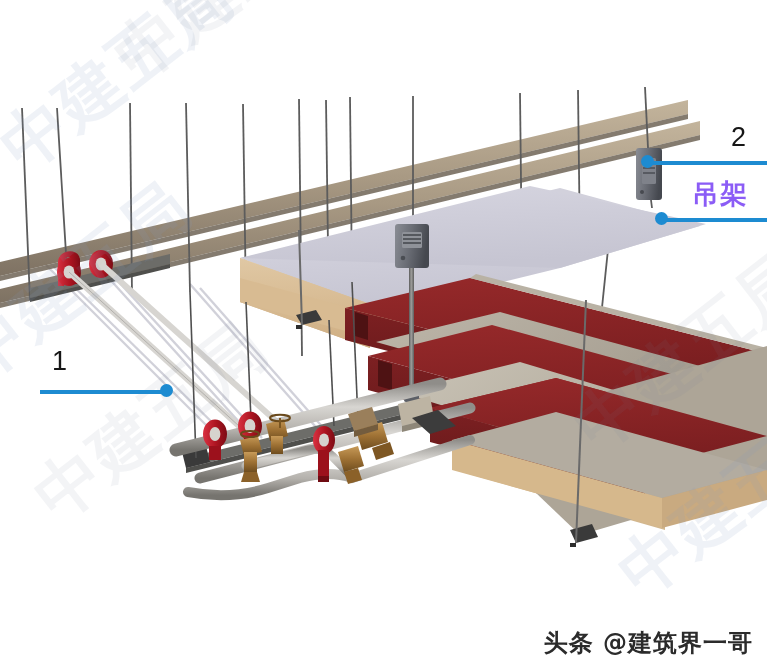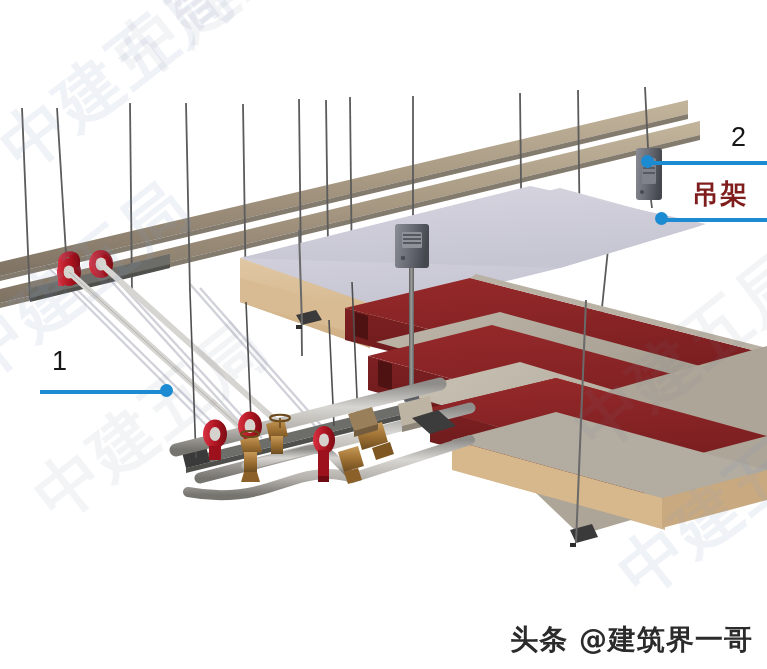--- a/index.html
+++ b/index.html
@@ -59,32 +59,32 @@
     font-family: "Liberation Sans", "DejaVu Sans", sans-serif;
     font-size: 27px;
     color: #161616;
     font-weight: 400;
     line-height: 1;
   }
   .callout-label {
     position: absolute;
     font-family: "DejaVu Sans", "Liberation Sans", sans-serif;
     font-size: 27px;
-    color: #7f1d1d;
+    color: #8b5cf6;
     font-weight: 700;
     line-height: 1;
     letter-spacing: 1px;
   }
   
   #credit {
     position: absolute;
     right: 14px;
     bottom: 10px;
     font-family: "DejaVu Sans", "Liberation Sans", sans-serif;
-    font-size: 28px;
+    font-size: 24px;
     color: #2b2b2b;
     font-weight: 700;
     letter-spacing: 1px;
     white-space: nowrap;
   }
 </style>
 </head>
 <body>
 
 <div id="stage">

